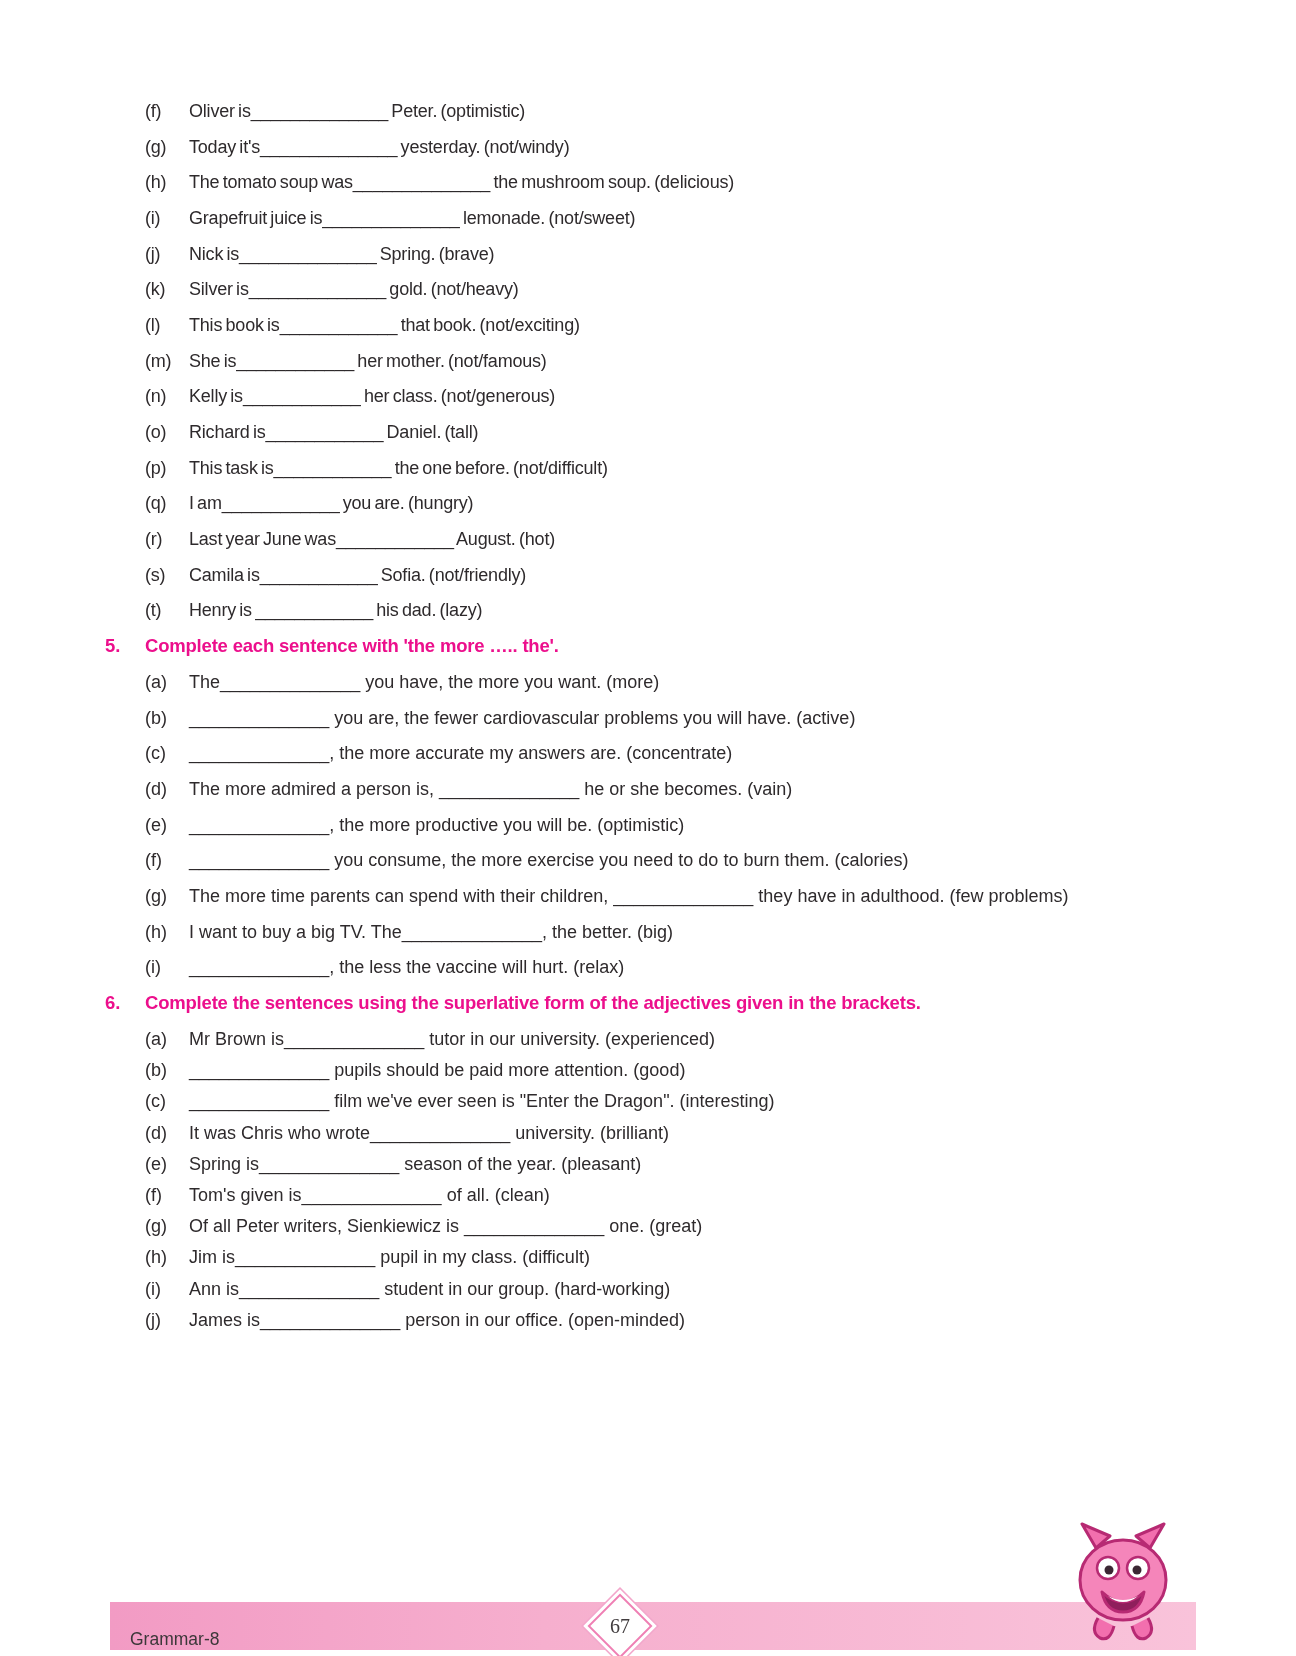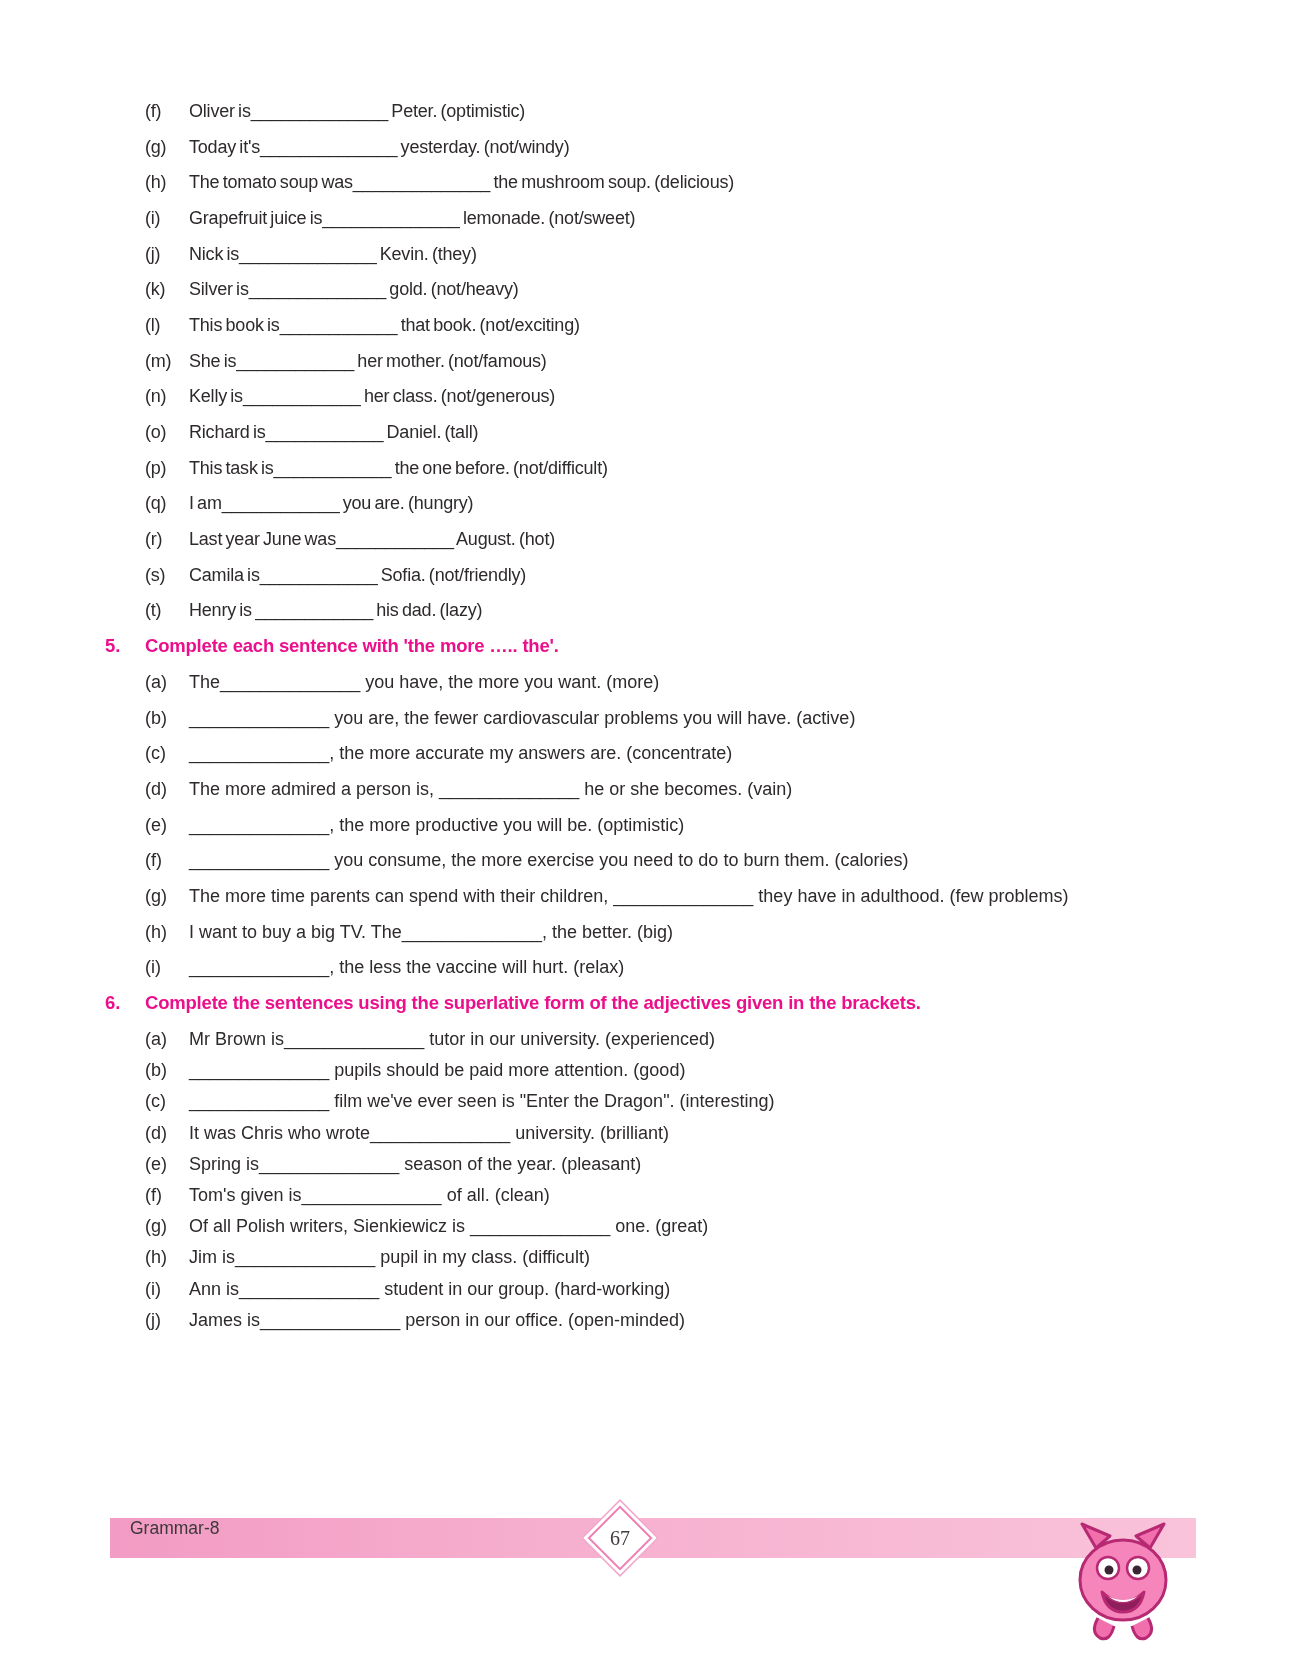--- a/index.html
+++ b/index.html
@@ -20,23 +20,23 @@
   .item-list.compact .item { margin-bottom:8.5px; }
   .item-label { flex:0 0 44px; }
   .item-text { flex:1; }
   .item-answer { margin:-6px 0 13px 84px; font-size:18px; line-height:1.26; }
 
   .ex-heading { display:flex; align-items:flex-start; color:#ec0f8c; font-weight:bold; font-size:18.5px; margin:9px 0 14px; }
   .ex-num { flex:0 0 40px; }
   .ex-title { flex:1; letter-spacing:-0.2px; }
 
   .footer-bar {
-    position:absolute; left:110px; right:100px; top:1518px; height:40px;
+    position:absolute; left:110px; right:100px; top:1602px; height:48px;
     background:linear-gradient(90deg,#f29bc4 0%,#f6afce 40%,#f9c3da 100%);
-    display:flex; align-items:flex-start;
+    display:flex; align-items:flex-end;
   }
   .footer-label { margin-left:20px; font-size:17.5px; color:#3c3739; }
   .diamond {
     position:absolute; left:47%; top:50%; width:46px; height:46px;
     transform:translate(-50%,-50%) rotate(45deg);
     background:#ffffff; border:2px solid #ef7fb4;
     box-shadow:0 0 0 3px #ffffff, 0 0 0 4.5px #f3a6cb;
   }
   .diamond-inner {
     position:absolute; inset:0; display:flex; align-items:center; justify-content:center;
@@ -68,21 +68,21 @@
           <span class="item-text">The tomato soup was______________ the mushroom soup. (delicious)</span>
         </li>
 
         <li class="item">
           <span class="item-label">(i)</span>
           <span class="item-text">Grapefruit juice is______________ lemonade. (not/sweet)</span>
         </li>
 
         <li class="item">
           <span class="item-label">(j)</span>
-          <span class="item-text">Nick is______________ Kevin. (they)</span>
+          <span class="item-text">Nick is______________ Spring. (brave)</span>
         </li>
 
         <li class="item">
           <span class="item-label">(k)</span>
           <span class="item-text">Silver is______________ gold. (not/heavy)</span>
         </li>
 
         <li class="item">
           <span class="item-label">(l)</span>
           <span class="item-text">This book is____________ that book. (not/exciting)</span>
@@ -215,21 +215,21 @@
           <span class="item-text">Spring is______________ season of the year. (pleasant)</span>
         </li>
 
         <li class="item">
           <span class="item-label">(f)</span>
           <span class="item-text">Tom's given is______________ of all. (clean)</span>
         </li>
 
         <li class="item">
           <span class="item-label">(g)</span>
-          <span class="item-text">Of all Polish writers, Sienkiewicz is ______________ one. (great)</span>
+          <span class="item-text">Of all Peter writers, Sienkiewicz is ______________ one. (great)</span>
         </li>
 
         <li class="item">
           <span class="item-label">(h)</span>
           <span class="item-text">Jim is______________ pupil in my class. (difficult)</span>
         </li>
 
         <li class="item">
           <span class="item-label">(i)</span>
           <span class="item-text">Ann is______________ student in our group. (hard-working)</span>

